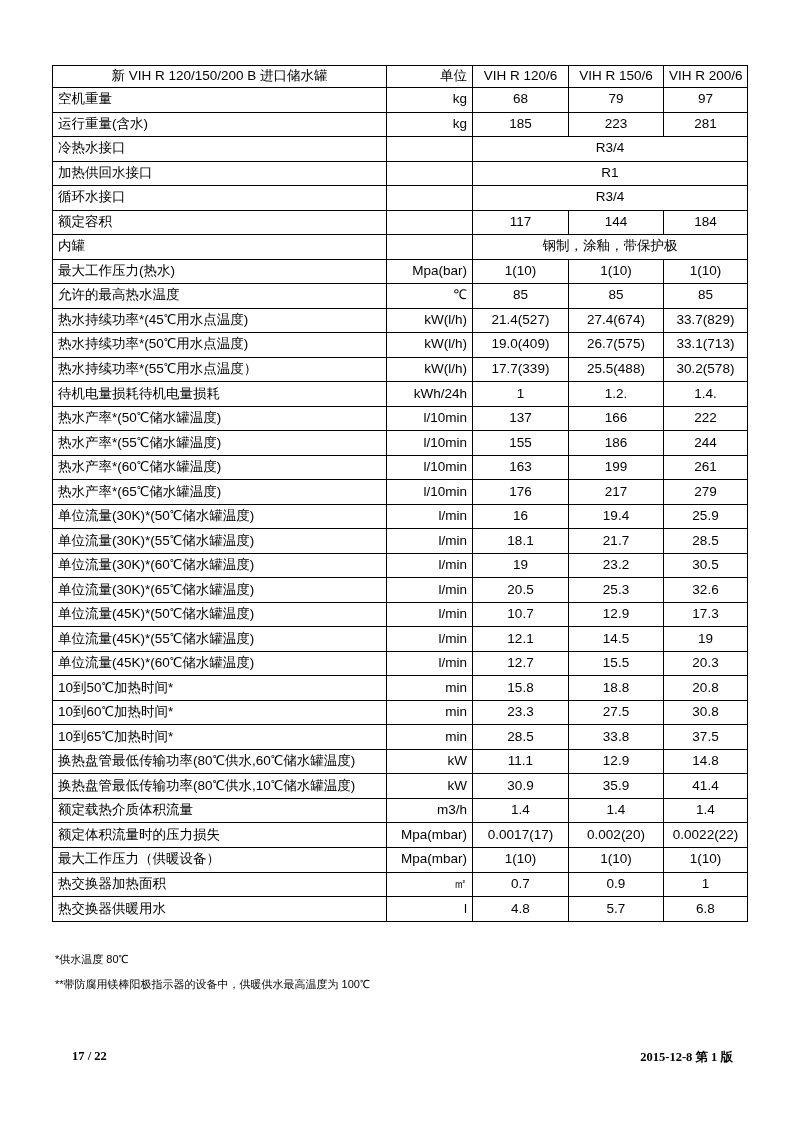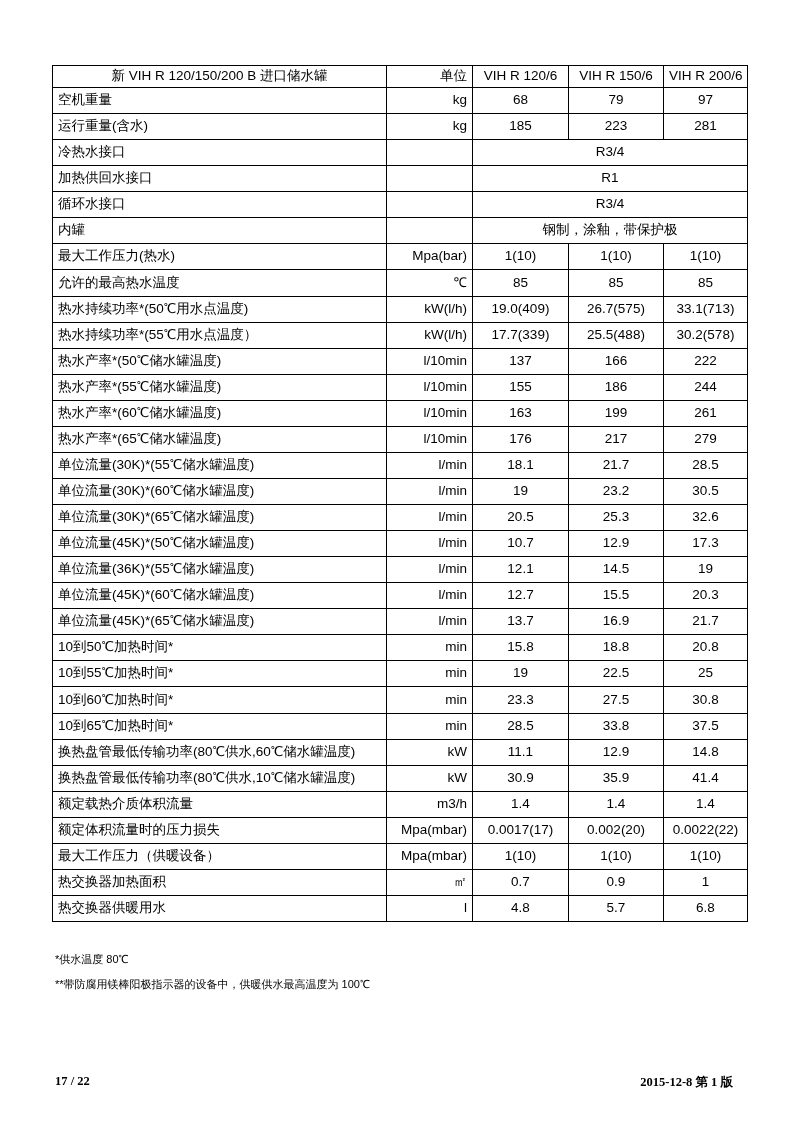--- a/index.html
+++ b/index.html
@@ -34,27 +34,26 @@
   .c-val{text-align:center;}
   th.c-label{text-align:center;}
   .footnotes{
     position:absolute;
     left:55px;top:947px;
     font-size:11px;
     line-height:25px;
   }
   .footer{
     position:absolute;
-    left:55px;right:60px;top:1049px;
+    left:72px;right:60px;top:1049px;
     font-family:"Liberation Serif", serif;
     font-weight:bold;
     font-size:12.5px;
     display:flex;
     justify-content:space-between;
-    margin-top:25px;
   }
 </style>
 </head>
 <body>
 
 <div class="page">
 
   <table class="spec-table">
     <colgroup>
       <col style="width:334px">
@@ -96,53 +95,74 @@
           <td class="c-label">加热供回水接口</td>
           <td class="c-unit"></td>
           <td class="c-val" colspan="3">R1</td>
         </tr>
         <tr>
           <td class="c-label">循环水接口</td>
           <td class="c-unit"></td>
           <td class="c-val" colspan="3">R3/4</td>
         </tr>
         <tr>
+          <td class="c-label">额定容积</td>
+          <td class="c-unit"></td>
+          <td class="c-val">117</td>
+          <td class="c-val">144</td>
+          <td class="c-val">184</td>
+        </tr>
+        <tr>
           <td class="c-label">内罐</td>
           <td class="c-unit"></td>
           <td class="c-val" colspan="3">钢制，涂釉，带保护极</td>
         </tr>
         <tr>
           <td class="c-label">最大工作压力(热水)</td>
           <td class="c-unit">Mpa(bar)</td>
           <td class="c-val">1(10)</td>
           <td class="c-val">1(10)</td>
           <td class="c-val">1(10)</td>
         </tr>
         <tr>
           <td class="c-label">允许的最高热水温度</td>
           <td class="c-unit">℃</td>
           <td class="c-val">85</td>
           <td class="c-val">85</td>
           <td class="c-val">85</td>
         </tr>
         <tr>
+          <td class="c-label">热水持续功率*(45℃用水点温度)</td>
+          <td class="c-unit">kW(l/h)</td>
+          <td class="c-val">21.4(527)</td>
+          <td class="c-val">27.4(674)</td>
+          <td class="c-val">33.7(829)</td>
+        </tr>
+        <tr>
           <td class="c-label">热水持续功率*(50℃用水点温度)</td>
           <td class="c-unit">kW(l/h)</td>
           <td class="c-val">19.0(409)</td>
           <td class="c-val">26.7(575)</td>
           <td class="c-val">33.1(713)</td>
         </tr>
         <tr>
           <td class="c-label">热水持续功率*(55℃用水点温度）</td>
           <td class="c-unit">kW(l/h)</td>
           <td class="c-val">17.7(339)</td>
           <td class="c-val">25.5(488)</td>
           <td class="c-val">30.2(578)</td>
         </tr>
         <tr>
+          <td class="c-label">待机电量损耗待机电量损耗</td>
+          <td class="c-unit">kWh/24h</td>
+          <td class="c-val">1</td>
+          <td class="c-val">1.2.</td>
+          <td class="c-val">1.4.</td>
+        </tr>
+        <tr>
           <td class="c-label">热水产率*(50℃储水罐温度)</td>
           <td class="c-unit">l/10min</td>
           <td class="c-val">137</td>
           <td class="c-val">166</td>
           <td class="c-val">222</td>
         </tr>
         <tr>
           <td class="c-label">热水产率*(55℃储水罐温度)</td>
           <td class="c-unit">l/10min</td>
           <td class="c-val">155</td>
@@ -157,20 +177,27 @@
           <td class="c-val">261</td>
         </tr>
         <tr>
           <td class="c-label">热水产率*(65℃储水罐温度)</td>
           <td class="c-unit">l/10min</td>
           <td class="c-val">176</td>
           <td class="c-val">217</td>
           <td class="c-val">279</td>
         </tr>
         <tr>
+          <td class="c-label">单位流量(30K)*(50℃储水罐温度)</td>
+          <td class="c-unit">l/min</td>
+          <td class="c-val">16</td>
+          <td class="c-val">19.4</td>
+          <td class="c-val">25.9</td>
+        </tr>
+        <tr>
           <td class="c-label">单位流量(30K)*(55℃储水罐温度)</td>
           <td class="c-unit">l/min</td>
           <td class="c-val">18.1</td>
           <td class="c-val">21.7</td>
           <td class="c-val">28.5</td>
         </tr>
         <tr>
           <td class="c-label">单位流量(30K)*(60℃储水罐温度)</td>
           <td class="c-unit">l/min</td>
           <td class="c-val">19</td>
@@ -185,55 +212,41 @@
           <td class="c-val">32.6</td>
         </tr>
         <tr>
           <td class="c-label">单位流量(45K)*(50℃储水罐温度)</td>
           <td class="c-unit">l/min</td>
           <td class="c-val">10.7</td>
           <td class="c-val">12.9</td>
           <td class="c-val">17.3</td>
         </tr>
         <tr>
-          <td class="c-label">单位流量(36K)*(55℃储水罐温度)</td>
+          <td class="c-label">单位流量(45K)*(55℃储水罐温度)</td>
           <td class="c-unit">l/min</td>
           <td class="c-val">12.1</td>
           <td class="c-val">14.5</td>
           <td class="c-val">19</td>
         </tr>
         <tr>
           <td class="c-label">单位流量(45K)*(60℃储水罐温度)</td>
           <td class="c-unit">l/min</td>
           <td class="c-val">12.7</td>
           <td class="c-val">15.5</td>
           <td class="c-val">20.3</td>
-        </tr>
-        <tr>
-          <td class="c-label">单位流量(45K)*(65℃储水罐温度)</td>
-          <td class="c-unit">l/min</td>
-          <td class="c-val">13.7</td>
-          <td class="c-val">16.9</td>
-          <td class="c-val">21.7</td>
         </tr>
         <tr>
           <td class="c-label">10到50℃加热时间*</td>
           <td class="c-unit">min</td>
           <td class="c-val">15.8</td>
           <td class="c-val">18.8</td>
           <td class="c-val">20.8</td>
         </tr>
         <tr>
-          <td class="c-label">10到55℃加热时间*</td>
-          <td class="c-unit">min</td>
-          <td class="c-val">19</td>
-          <td class="c-val">22.5</td>
-          <td class="c-val">25</td>
-        </tr>
-        <tr>
           <td class="c-label">10到60℃加热时间*</td>
           <td class="c-unit">min</td>
           <td class="c-val">23.3</td>
           <td class="c-val">27.5</td>
           <td class="c-val">30.8</td>
         </tr>
         <tr>
           <td class="c-label">10到65℃加热时间*</td>
           <td class="c-unit">min</td>
           <td class="c-val">28.5</td>

